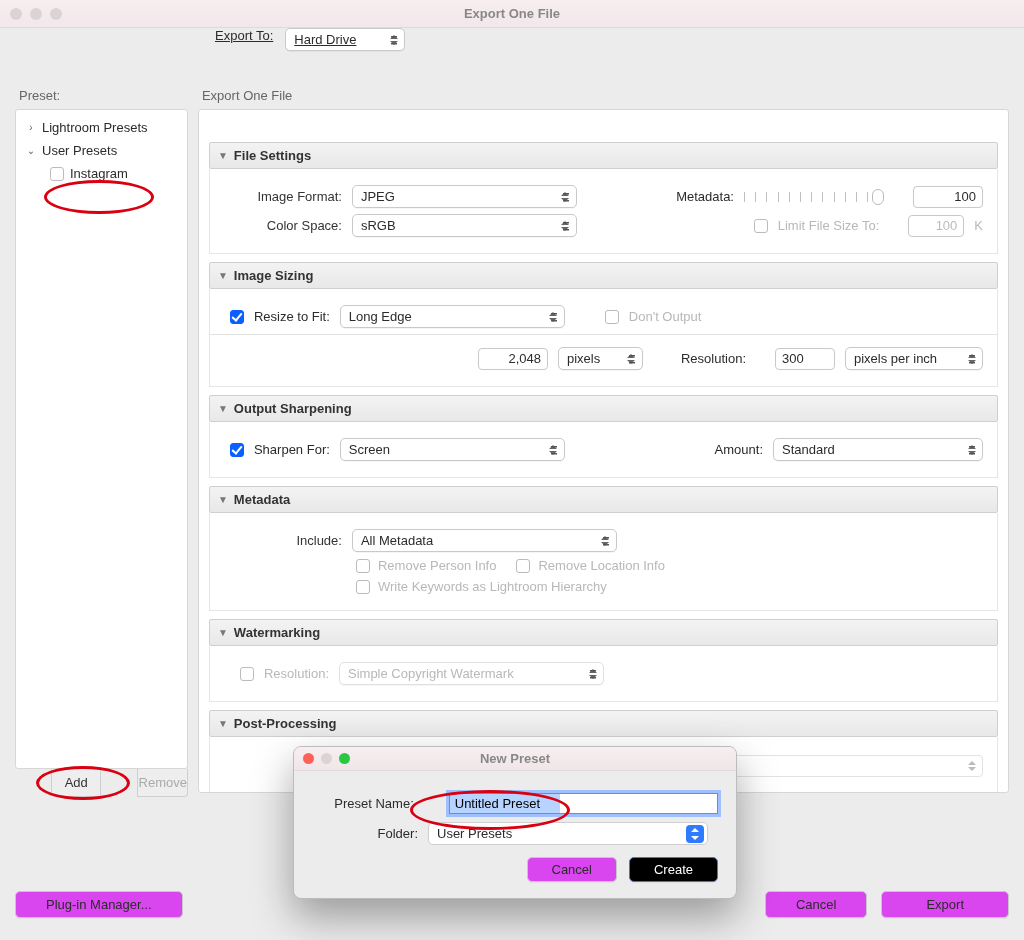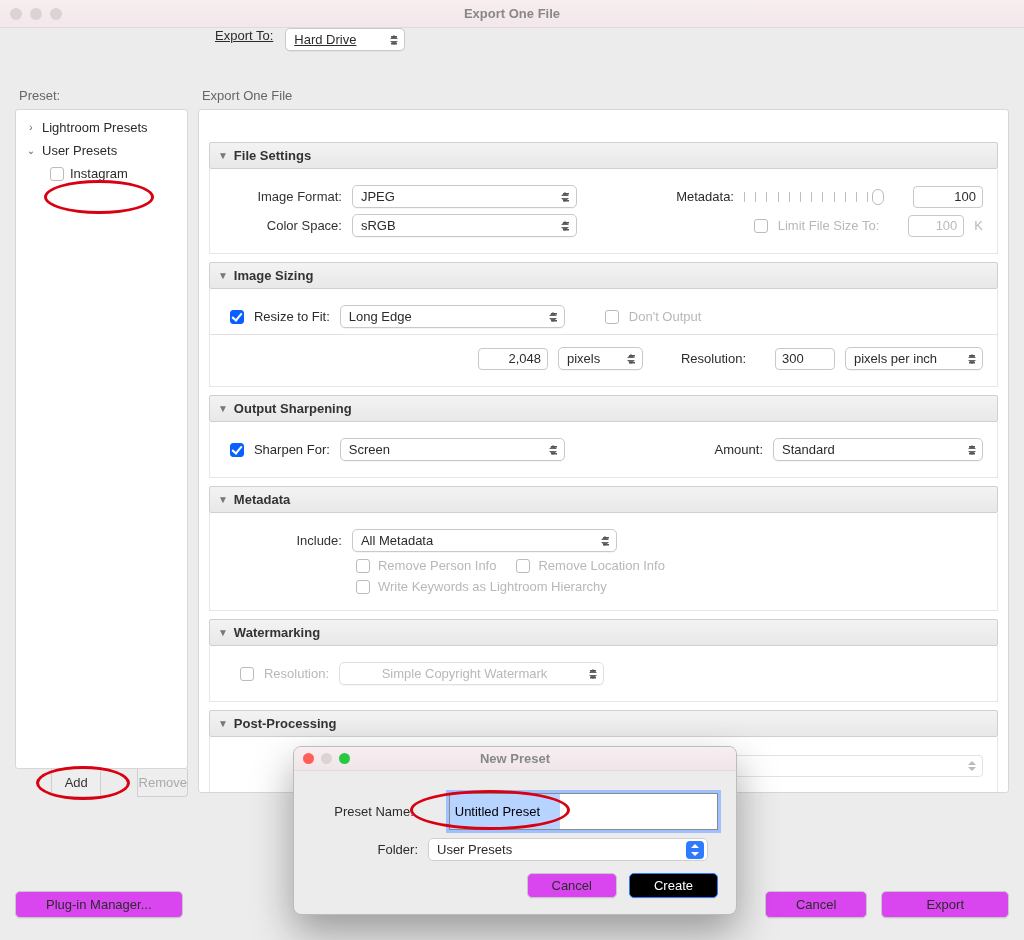--- a/index.html
+++ b/index.html
@@ -136,21 +136,21 @@
     border:1px solid #e6e6e6; border-top:none; padding:10px 14px;
   }
 
   .row { display:flex; align-items:center; gap:10px; margin:6px 0;}
   .row .lab { width:118px; text-align:right; color:#333;}
   .sel-wide { width:225px; }
   .sel-sm { width:85px; }
   .sel-xl { width:265px; }
   .txt-sm { width:70px; justify-content:flex-end;}
   .txt-xs { width:56px; justify-content:flex-end; color:#bbb;}
-  .muted { color:#b8b8b8;justify-content:center; }
+  .muted { color:#b8b8b8; }
 
   .slider {
     width:140px; height:14px; position:relative;
   }
   .slider .ticks{position:absolute; left:0; right:0; top:2px; height:10px;}
   .slider .ticks span{position:absolute; top:0; width:1px; height:10px; background:#bfbfbf;}
   .slider .knob{ position:absolute; top:-1px; width:12px; height:16px; border-radius:6px; background:#fff; border:1px solid #bbb;}
 
   .disabled { color:#b8b8b8; }
   .btn {
@@ -183,21 +183,21 @@
   .modal .mtraffic{ display:flex; gap:7px; padding-left:9px;}
   .modal .mtraffic .d{ width:11px;height:11px;border-radius:50%;}
   .modal .mtraffic .d.r{ background:#ff5f57;}
   .modal .mtraffic .d.y{ background:#dcd3d5;}
   .modal .mtraffic .d.g{ background:#28c840;}
   .modal .mtitle{ position:absolute; left:0; right:0; text-align:center; font-weight:600; color:#888;}
   .modal .mbody{ padding:14px 18px 16px;}
   .modal .mrow{ display:flex; align-items:center; gap:10px; margin:8px 0;}
   .modal .mlab{ width:106px; text-align:right;}
   .modal input[type=text]{
-    width:280px; padding:10px 5px; border:1px solid #8a8a8a; border-radius:0;
+    width:280px; padding:2px 5px; border:1px solid #8a8a8a; border-radius:0;
     outline:3px solid #9fc0ff; background:#fff; font:inherit;margin-left:25px;
   }
   .modal .popup {
     width:280px; background:#fff; border:1px solid #cfcfcf; border-radius:5px;
     padding:3px 8px; position:relative;
   }
   .modal .popup .cap{
     position:absolute; right:3px; top:2px; width:18px; height:18px;
     background:#2f7bff; border-radius:4px;
   }

